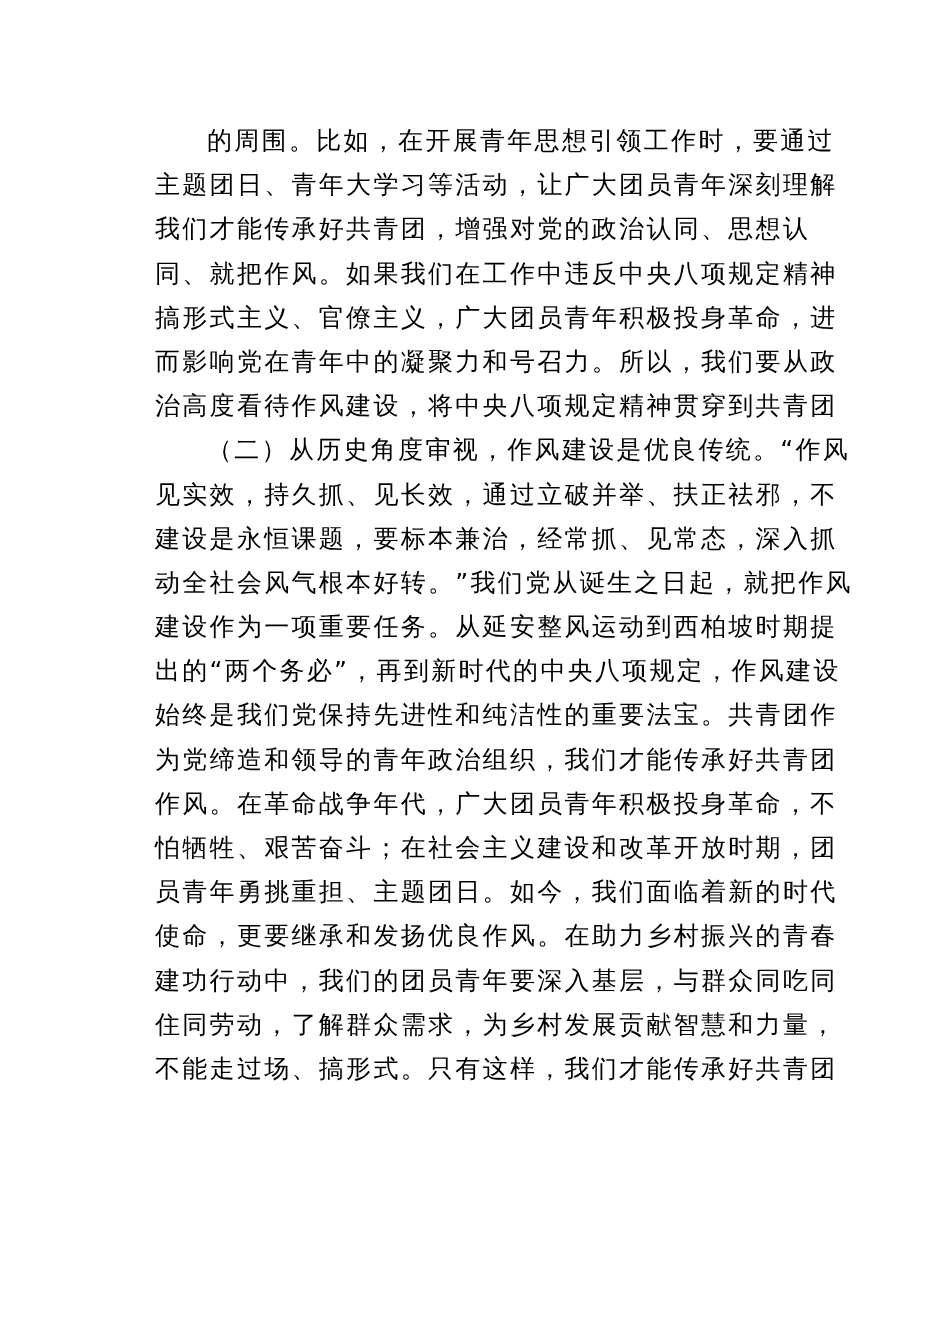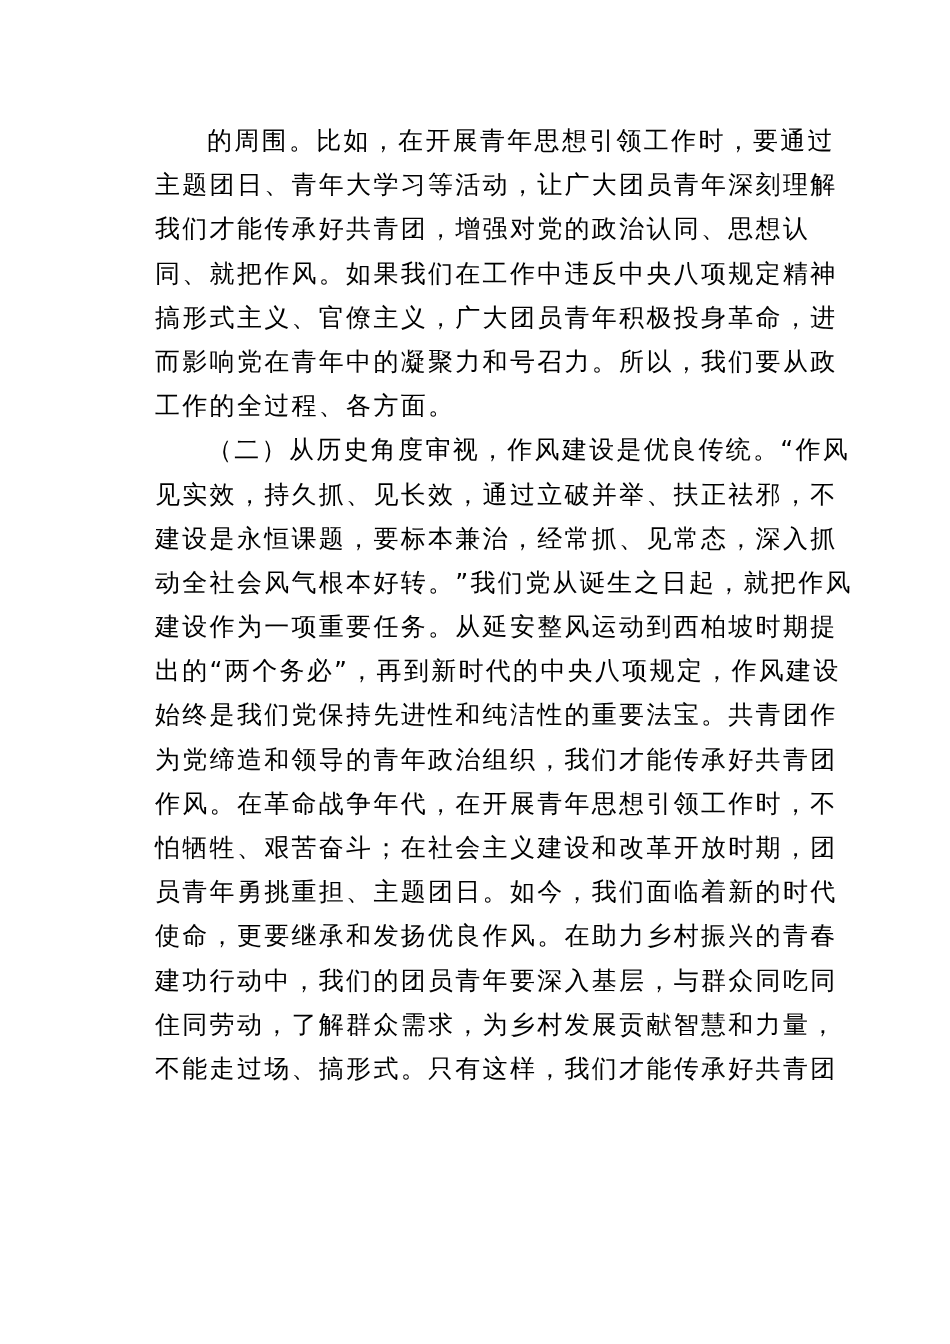--- a/index.html
+++ b/index.html
@@ -45,30 +45,30 @@
 <body>
 
 <div class="page">
   <div class="text-block">
     <div class="line indent">的周围。比如，在开展青年思想引领工作时，要通过</div>
     <div class="line">主题团日、青年大学习等活动，让广大团员青年深刻理解</div>
     <div class="line">我们才能传承好共青团，增强对党的政治认同、思想认</div>
     <div class="line">同、就把作风。如果我们在工作中违反中央八项规定精神</div>
     <div class="line">搞形式主义、官僚主义，广大团员青年积极投身革命，进</div>
     <div class="line">而影响党在青年中的凝聚力和号召力。所以，我们要从政</div>
-    <div class="line">工作的全过程、各方面。</div>
+    <div class="line">治高度看待作风建设，将中央八项规定精神贯穿到共青团</div>
     <div class="line indent">（二）从历史角度审视，作风建设是优良传统。“作风</div>
     <div class="line">见实效，持久抓、见长效，通过立破并举、扶正祛邪，不</div>
     <div class="line">建设是永恒课题，要标本兼治，经常抓、见常态，深入抓</div>
     <div class="line">动全社会风气根本好转。”我们党从诞生之日起，就把作风</div>
     <div class="line">建设作为一项重要任务。从延安整风运动到西柏坡时期提</div>
     <div class="line">出的“两个务必”，再到新时代的中央八项规定，作风建设</div>
     <div class="line">始终是我们党保持先进性和纯洁性的重要法宝。共青团作</div>
     <div class="line">为党缔造和领导的青年政治组织，我们才能传承好共青团</div>
-    <div class="line">作风。在革命战争年代，在开展青年思想引领工作时，不</div>
+    <div class="line">作风。在革命战争年代，广大团员青年积极投身革命，不</div>
     <div class="line">怕牺牲、艰苦奋斗；在社会主义建设和改革开放时期，团</div>
     <div class="line">员青年勇挑重担、主题团日。如今，我们面临着新的时代</div>
     <div class="line">使命，更要继承和发扬优良作风。在助力乡村振兴的青春</div>
     <div class="line">建功行动中，我们的团员青年要深入基层，与群众同吃同</div>
     <div class="line">住同劳动，了解群众需求，为乡村发展贡献智慧和力量，</div>
     <div class="line">不能走过场、搞形式。只有这样，我们才能传承好共青团</div>
   </div>
 </div>
 
 </body></html>

